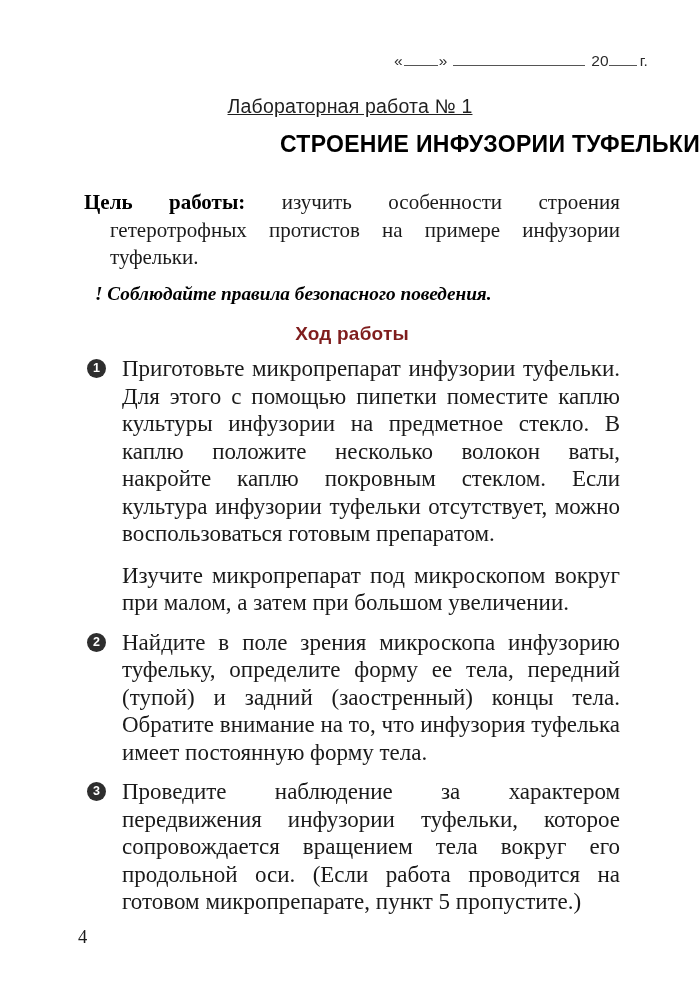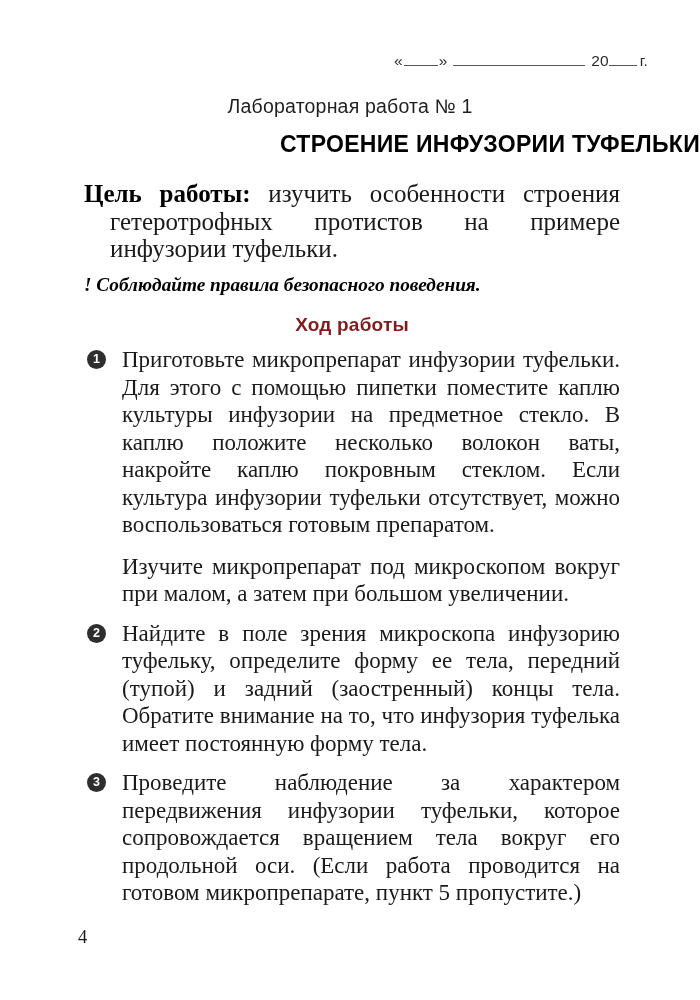--- a/index.html
+++ b/index.html
@@ -67,20 +67,21 @@
     position: absolute;
     top: 95px;
     left: 0;
     width: 700px;
     text-align: center;
     font-family: "Liberation Sans", "DejaVu Sans", sans-serif;
     font-size: 19.5px;
     font-weight: 400;
     color: #1f1f1f;
     letter-spacing: 0.2px;
+    text-decoration: underline;
   }
   .lab-title {
     position: absolute;
     top: 131px;
     left: 0;
     width: 700px;
     text-align: right;
     font-family: "Liberation Sans", "DejaVu Sans", sans-serif;
     font-size: 23px;
     font-weight: 700;
@@ -92,40 +93,40 @@
   .content {
     position: absolute;
     top: 172px;
     left: 84px;
     width: 536px;
   }
 
   .defpar {
     text-align: justify;
     text-justify: inter-word;
-    font-size: 25px;
+    font-size: 21px;
     line-height: 27.5px;
-    margin: 8px 0 2px 0;
+    margin: 17px 0 2px 0;
     padding-left: 26px;
     text-indent: -26px;
     color: #1a1a1a;
     hyphens: manual;
   }
   .defpar .lead {
     font-weight: 700;
     color: #000;
   }
 
   .safety {
     font-size: 19.3px;
     line-height: 27.5px;
     font-weight: 700;
     font-style: italic;
     color: #000;
-    margin: 8px 0 0 0;
+    margin: 8px 0 0 11px;
     text-align: left;
   }
 
   .hod {
     text-align: center;
     font-family: "Liberation Sans", "DejaVu Sans", sans-serif;
     font-weight: 700;
     font-size: 19px;
     color: #7f1d1d;
     margin: 16px 0 10px 0;

